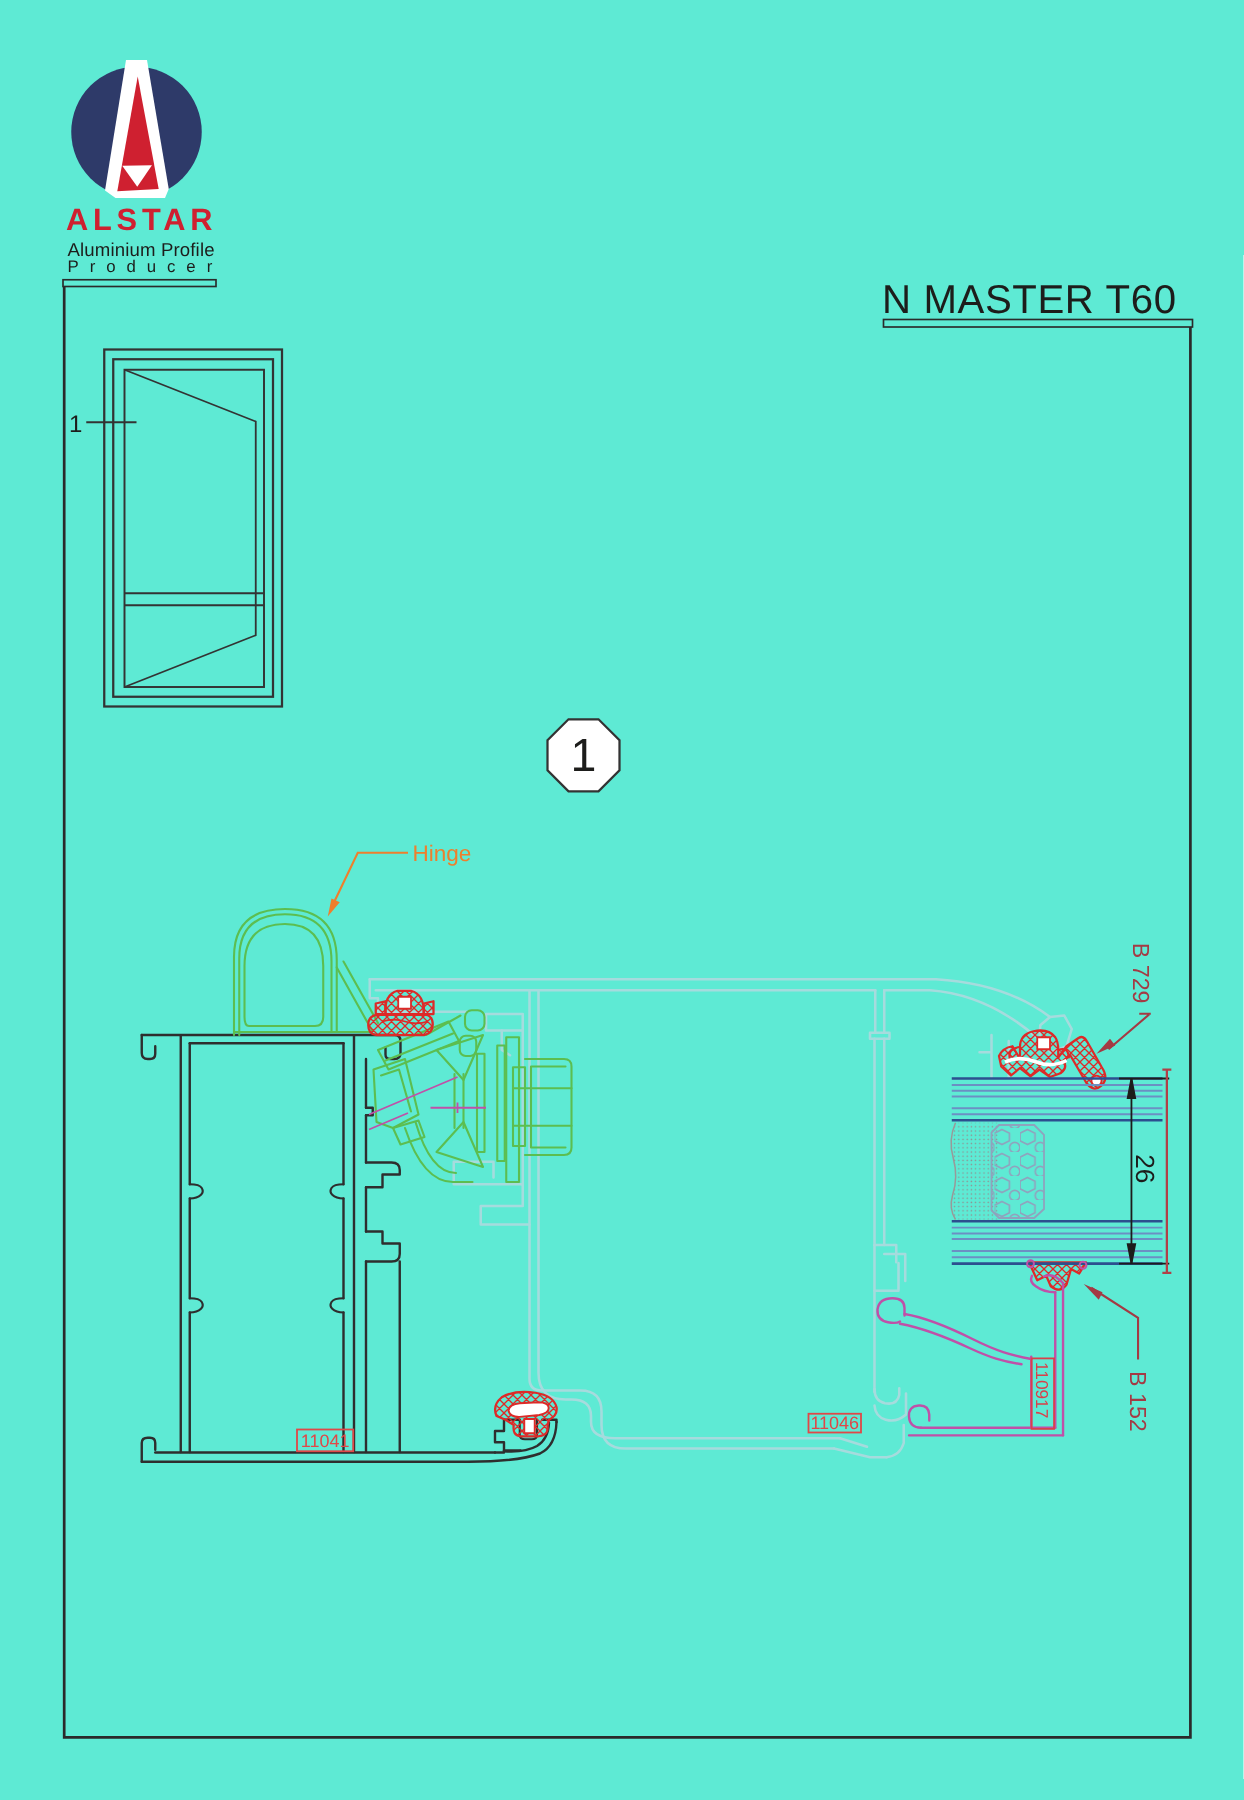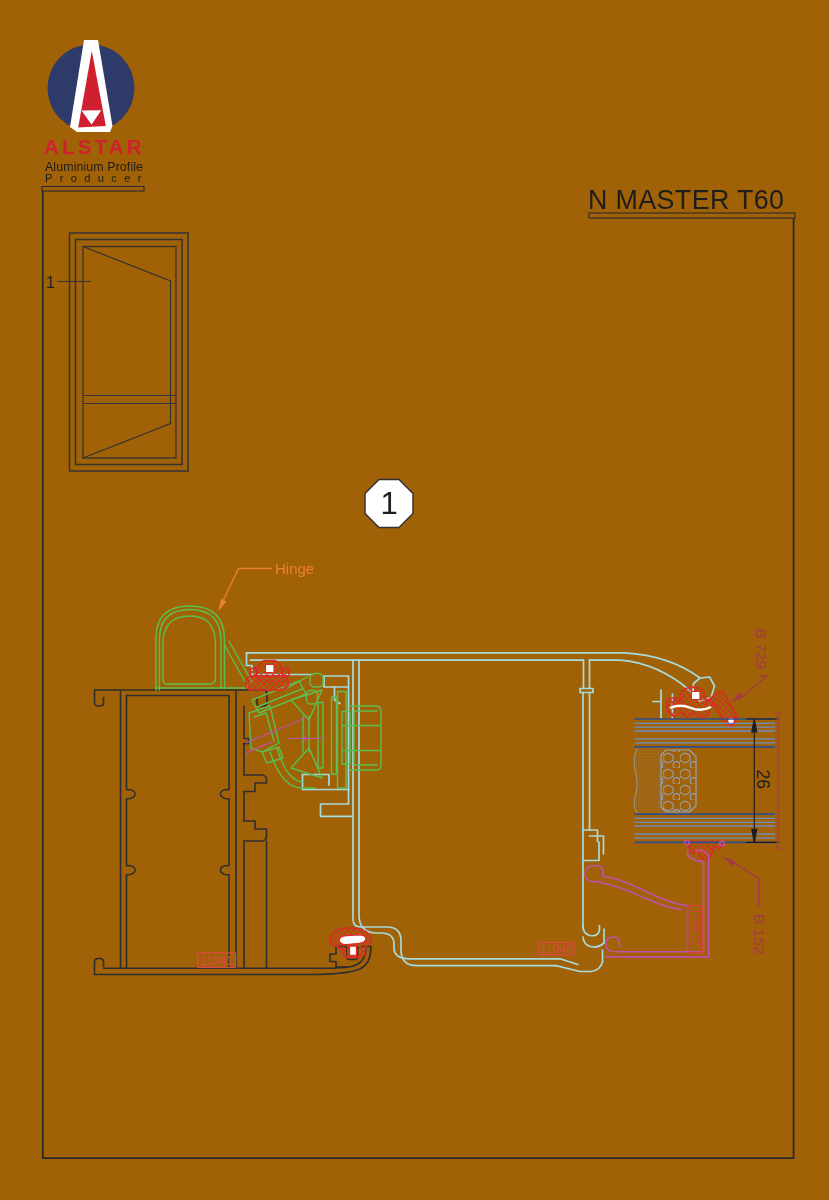--- a/index.html
+++ b/index.html
@@ -1,16 +1,16 @@
 <!DOCTYPE html>
 <html><head>
 <meta charset="utf-8">
 <style>
   html,body{margin:0;padding:0;background:#ffffff;}
-  #page{position:relative;width:829px;height:1200px;background:#a16207;overflow:hidden;
+  #page{position:relative;width:829px;height:1200px;background:#5eead4;overflow:hidden;
         font-family:"Liberation Sans", sans-serif;}
   svg{position:absolute;left:0;top:0;}
 </style>
 </head>
 <body>
 <div id="page">
 <svg width="829" height="1200" viewBox="0 0 829 1200">
 <defs>
   <pattern id="xh" patternUnits="userSpaceOnUse" width="6" height="6">
     <path d="M-1,1 L1,-1 M0,6 L6,0 M5,7 L7,5 M-1,5 L1,7 M0,0 L6,6 M5,-1 L7,1" stroke="#dd2a28" stroke-width="0.9" fill="none"></path>

